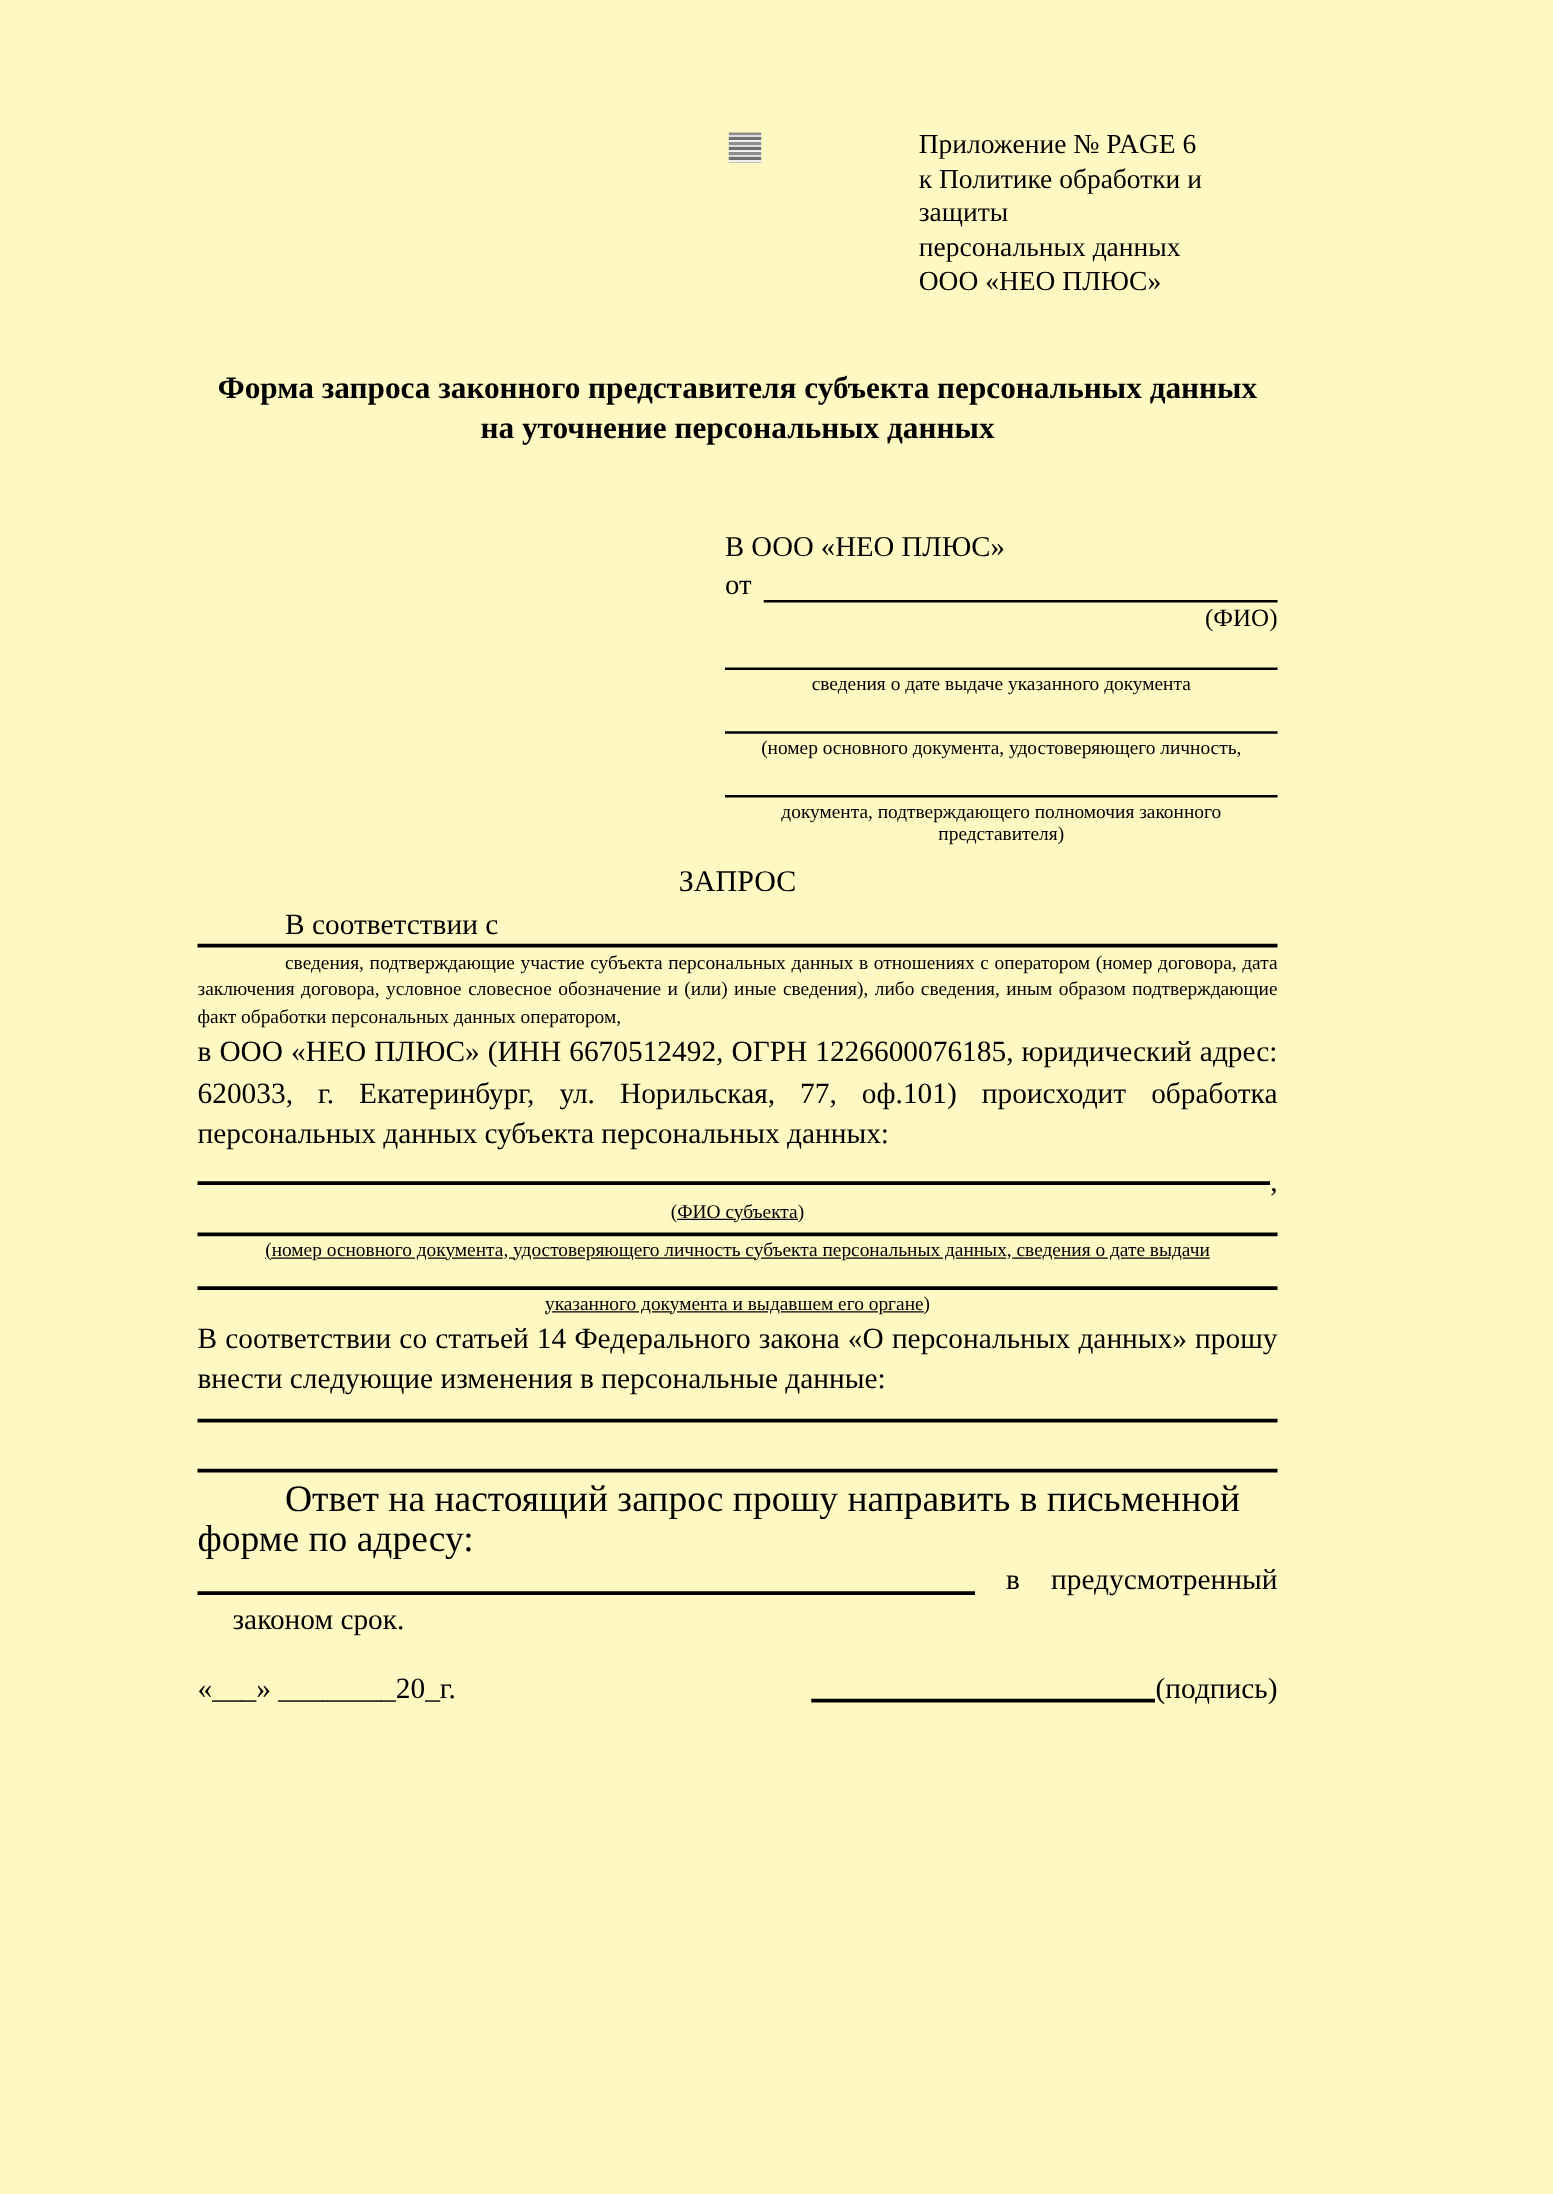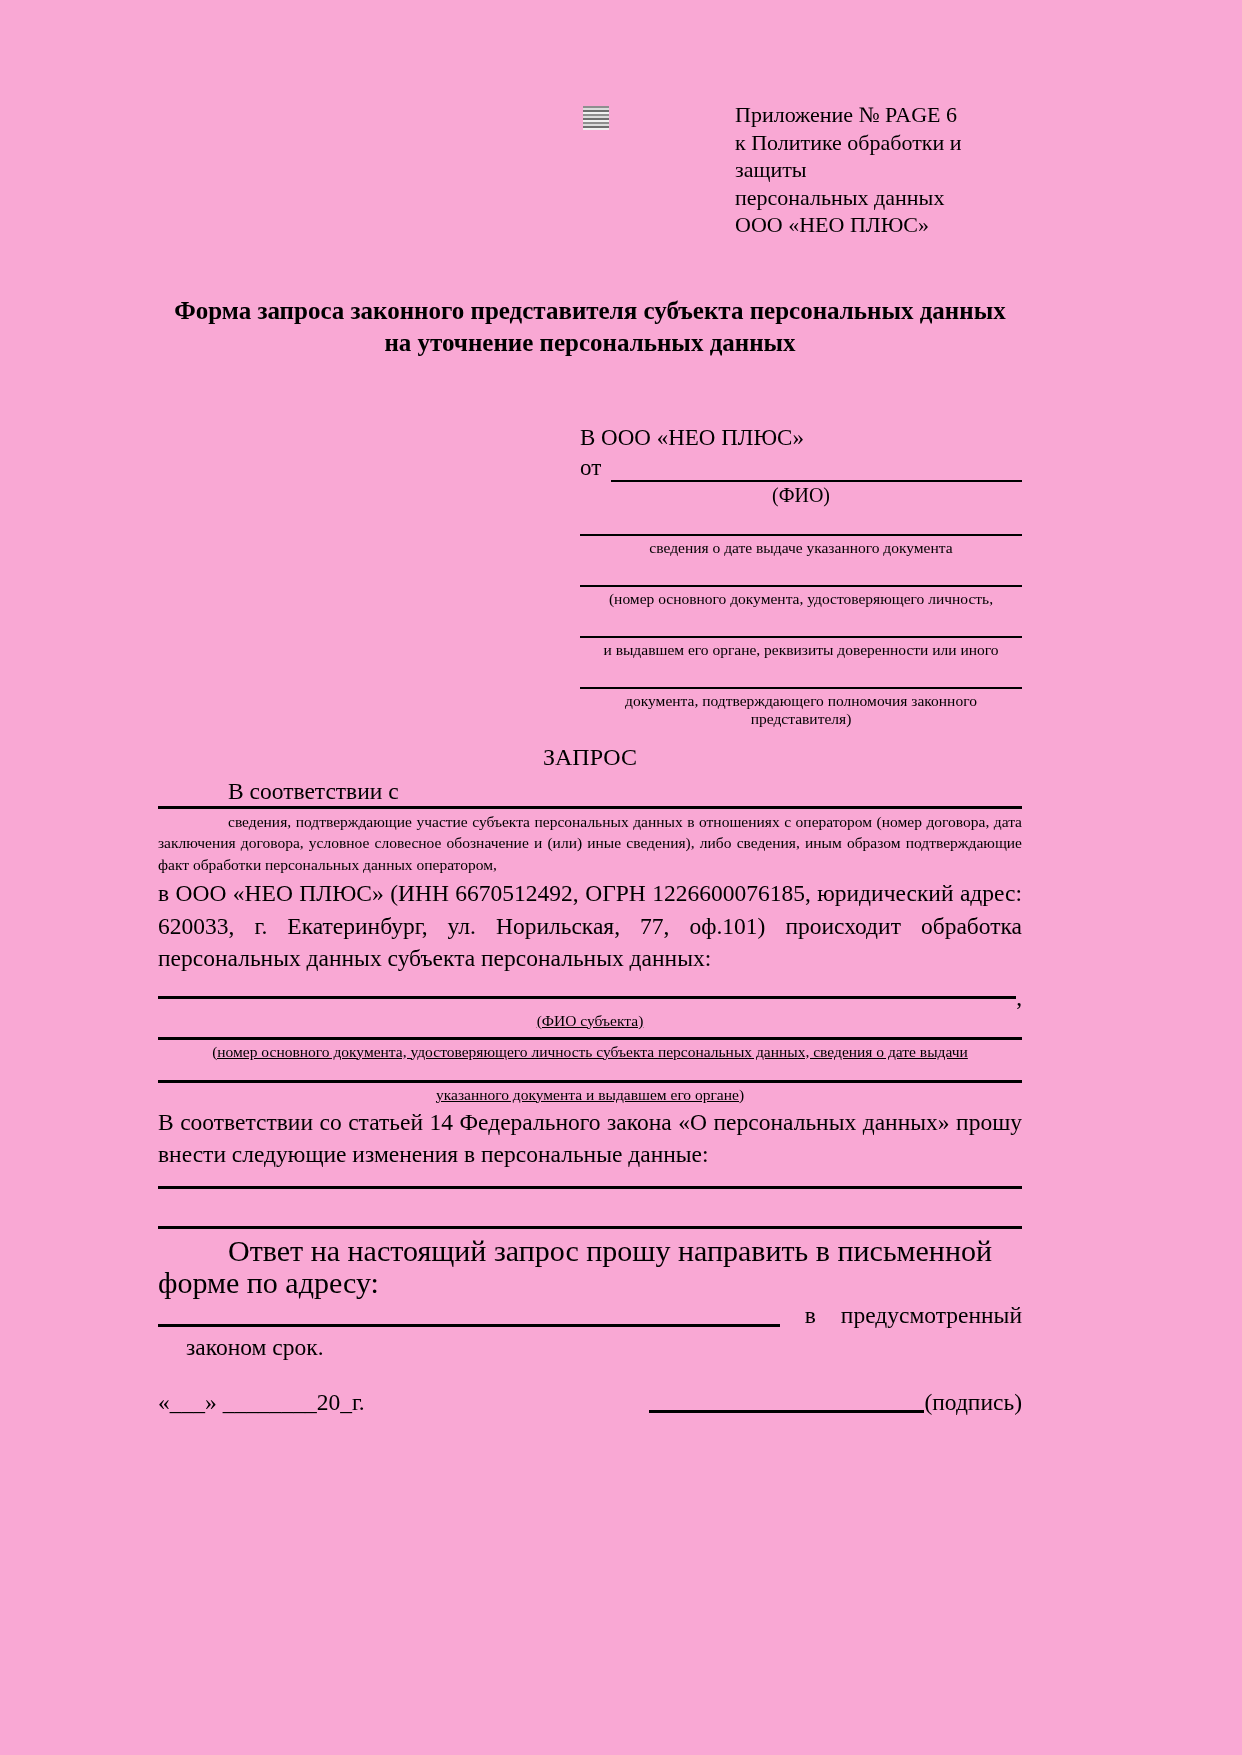--- a/index.html
+++ b/index.html
@@ -1,20 +1,20 @@
 <!DOCTYPE html>
 <html lang="ru"><head>
 <meta charset="utf-8">
 <style>
   * { margin:0; padding:0; box-sizing:border-box; }
   html,body { background:#ffffff; }
   .page {
     position:relative;
     width:1242px; height:1755px;
-    background:#f9a8d4; color:#000;
+    background:#fef9c3; color:#000;
     font-family:"Liberation Serif","DejaVu Serif",serif;
     overflow:hidden;
   }
   .content { padding:0 220px 0 158px; }
 
   
   .artifact {
     position:absolute; left:583px; top:106px; width:26px; height:24px;
     background:repeating-linear-gradient(180deg,#8e8e8e 0 2px,#dcdcdc 2px 4px,#6f6f6f 4px 6px,#f0f0f0 6px 8px);
   }
@@ -22,21 +22,21 @@
   .header-block { margin-left:577px; padding-top:101px; font-size:22px; line-height:27.5px; }
 
   .title { margin-top:56px; font-weight:bold; font-size:25px; line-height:32px; text-align:center; }
 
   
   .addr { margin-left:422px; margin-top:62px; width:442px; }
   .addr-to { font-size:23px; line-height:33px; }
   .addr-from { display:flex; font-size:23px; line-height:28px; }
   .addr-from .label { margin-right:10px; }
   .fill { flex:1; border-bottom:2px solid #000; }
-  .cap-fio { font-size:20px; line-height:22px; margin-top:2px; text-align:center; }
+  .cap-fio { font-size:20px; line-height:22px; margin-top:2px; text-align:right; }
   .addr-group { margin-top:8px; }
   .addr-line { height:22px; border-bottom:2px solid #000; }
   .addr-cap { font-size:15.5px; line-height:18px; margin-top:3px; text-align:center; }
 
   .request-h { margin-top:14px; font-size:24px; line-height:30px; text-align:center; }
 
   .accord-row { display:flex; margin-top:4px; font-size:23.5px; line-height:30px;flex-direction:column; }
   .accord-row .txt { padding-left:70px; margin-right:10px; white-space:nowrap; }
   .accord-row .fill { border-bottom:3px solid #000; }
 
@@ -98,24 +98,20 @@
       <div class="addr-group">
         <div class="addr-line"></div>
         <div class="addr-cap">сведения о дате выдаче указанного документа</div>
       </div>
       <div class="addr-group">
         <div class="addr-line"></div>
         <div class="addr-cap">(номер основного документа, удостоверяющего личность,</div>
       </div>
       <div class="addr-group">
         <div class="addr-line"></div>
-        <div class="addr-cap">и выдавшем его органе, реквизиты доверенности или иного</div>
-      </div>
-      <div class="addr-group">
-        <div class="addr-line"></div>
         <div class="addr-cap">документа, подтверждающего полномочия законного представителя)</div>
       </div>
     </div>
 
     <div class="request-h">ЗАПРОС</div>
 
     <div class="accord-row">
       <span class="txt">В соответствии с</span>
       <span class="fill"></span>
     </div>

